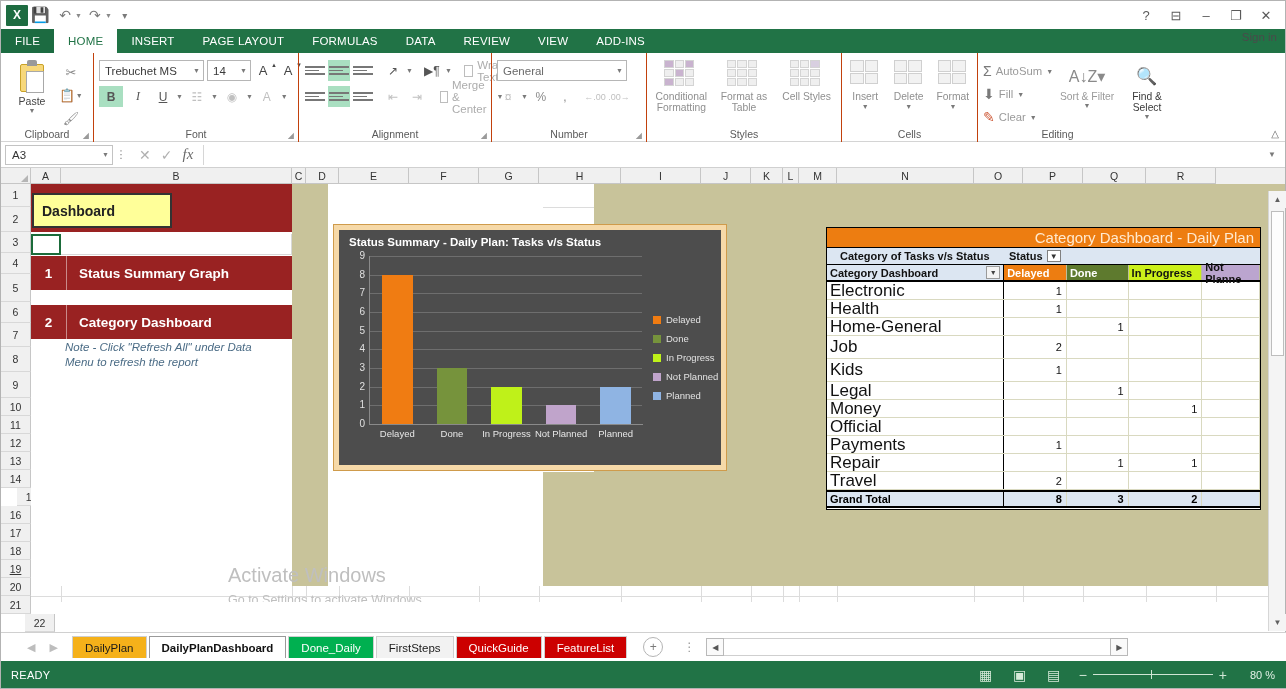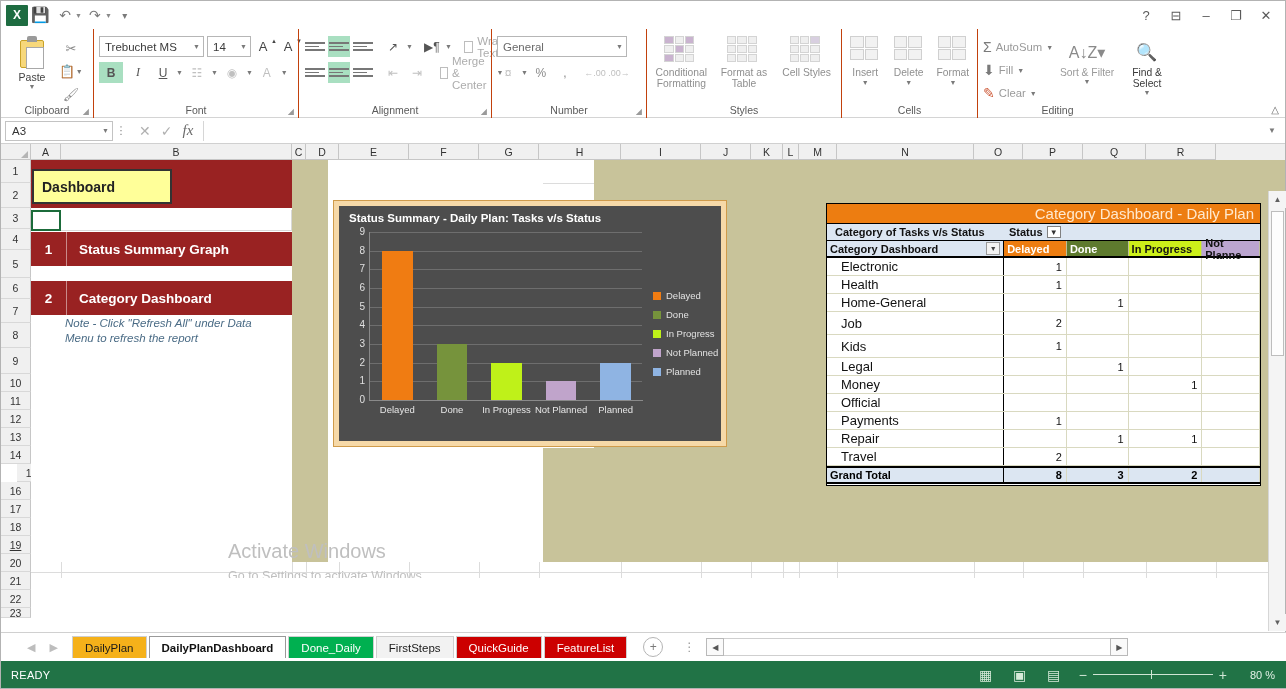--- a/index.html
+++ b/index.html
@@ -239,33 +239,33 @@
   .pivot { position:absolute; background:#fff; border:1px solid #000; }
   .pv-title {
     height:20px; background:#ED7D11; color:#ffe9cf; font-size:15px;
     display:flex; align-items:center; justify-content:flex-end; padding-right:6px;
     font-family:"Liberation Sans", sans-serif; border-bottom:1px solid #000;
   }
   .pv-sub {
     height:17px; background:#dce6f2; display:flex; align-items:center;
     font-size:11px; font-weight:bold; color:#111; border-bottom:1px solid #000;
   }
-  .pv-sub .a { width:178px; padding-left:8px; }
+  .pv-sub .a { width:178px; padding-left:13px; }
   .pv-sub .b { display:flex; align-items:center; gap:4px; padding-left:4px;}
   .filter-ico {
     width:14px; height:12px; background:#fff; border:1px solid #808080;
     display:flex; align-items:center; justify-content:center; font-size:8px; color:#333;
   }
   .pv-hdr { height:17px; display:flex; border-bottom:2px solid #000; }
   .pv-hdr .c {
     font-size:11px; font-weight:bold; display:flex; align-items:center;
     border-right:1px solid #bdbd9a;
   }
   .pv-row { display:flex; border-bottom:1px solid #d9d9c0; }
-  .pv-row .cat { font-size:13px; color:#111; padding-left:14px; display:flex; align-items:center; border-right:1px solid #000;text-align:center;}
+  .pv-row .cat { font-size:17px; color:#111; padding-left:3px; display:flex; align-items:center; border-right:1px solid #000;text-align:center;}
   .pv-row .val { font-size:11px; color:#111; display:flex; align-items:center; justify-content:flex-end; padding-right:4px; border-right:1px solid #d9d9c0;}
   .pv-total { display:flex; background:#dce6f2; border-top:2px solid #000; border-bottom:2px solid #000;}
   .pv-total .cat { font-size:11px; font-weight:bold; padding-left:3px; display:flex; align-items:center; border-right:1px solid #000;}
   .pv-total .val { font-size:11px; font-weight:bold; display:flex; align-items:center; justify-content:flex-end; padding-right:4px; border-right:1px solid #d9d9c0;}
   .dd-btn {
     width:14px; height:13px; background:#f3f3f3; border:1px solid #9a9a9a;
     display:flex; align-items:center; justify-content:center; font-size:7px; color:#444;
   }
 
   
@@ -333,20 +333,31 @@
     <div class="win-ctrls">
       <div class="win-btn">?</div>
       <div class="win-btn">⊟</div>
       <div class="win-btn">‒</div>
       <div class="win-btn">❐</div>
       <div class="win-btn">✕</div>
     </div>
     <div class="signin">Sign in</div>
   </div>
 
+  <div class="ribbon-tabs">
+    <div class="rtab file">FILE</div>
+    <div class="rtab active">HOME</div>
+    <div class="rtab">INSERT</div>
+    <div class="rtab">PAGE LAYOUT</div>
+    <div class="rtab">FORMULAS</div>
+    <div class="rtab">DATA</div>
+    <div class="rtab">REVIEW</div>
+    <div class="rtab">VIEW</div>
+    <div class="rtab addins">ADD-INS</div>
+  </div>
 
   <div class="ribbon">
 
     <div class="rgroup" style="width:92px">
       <div class="rgroup-body">
         <div class="paste-btn">
           <div class="clipboard-glyph">
             <div class="cb-body"></div>
               <div class="cb-clip"></div>
               <div class="cb-page"></div>
@@ -652,21 +663,21 @@
           <div class="rowhdr" style="height: 18px;">12</div>
           <div class="rowhdr" style="height: 18px;">13</div>
           <div class="rowhdr" style="height: 18px;">14</div>
           <div class="rowhdr" style="height: 18px; margin-left: 16px;">15</div>
           <div class="rowhdr" style="height: 18px;">16</div>
           <div class="rowhdr" style="height: 18px;">17</div>
           <div class="rowhdr" style="height: 18px;">18</div>
           <div class="rowhdr" style="height: 18px; text-decoration: underline;">19</div>
           <div class="rowhdr" style="height: 18px;">20</div>
           <div class="rowhdr" style="height: 18px;">21</div>
-          <div class="rowhdr" style="height: 18px;">22</div>
+          <div class="rowhdr" style="height: 18px; margin-left: 24px;">22</div>
           <div class="rowhdr" style="height: 10px;">23</div>
         </div>
     </div>
 
     <div class="sheet-area">
 
       <div class="colhdr-row" id="colhdrs">
           <div class="colhdr" style="width: 30px;">A</div>
           <div class="colhdr" style="width: 231px;">B</div>
           <div class="colhdr" style="width: 14px;">C</div>

